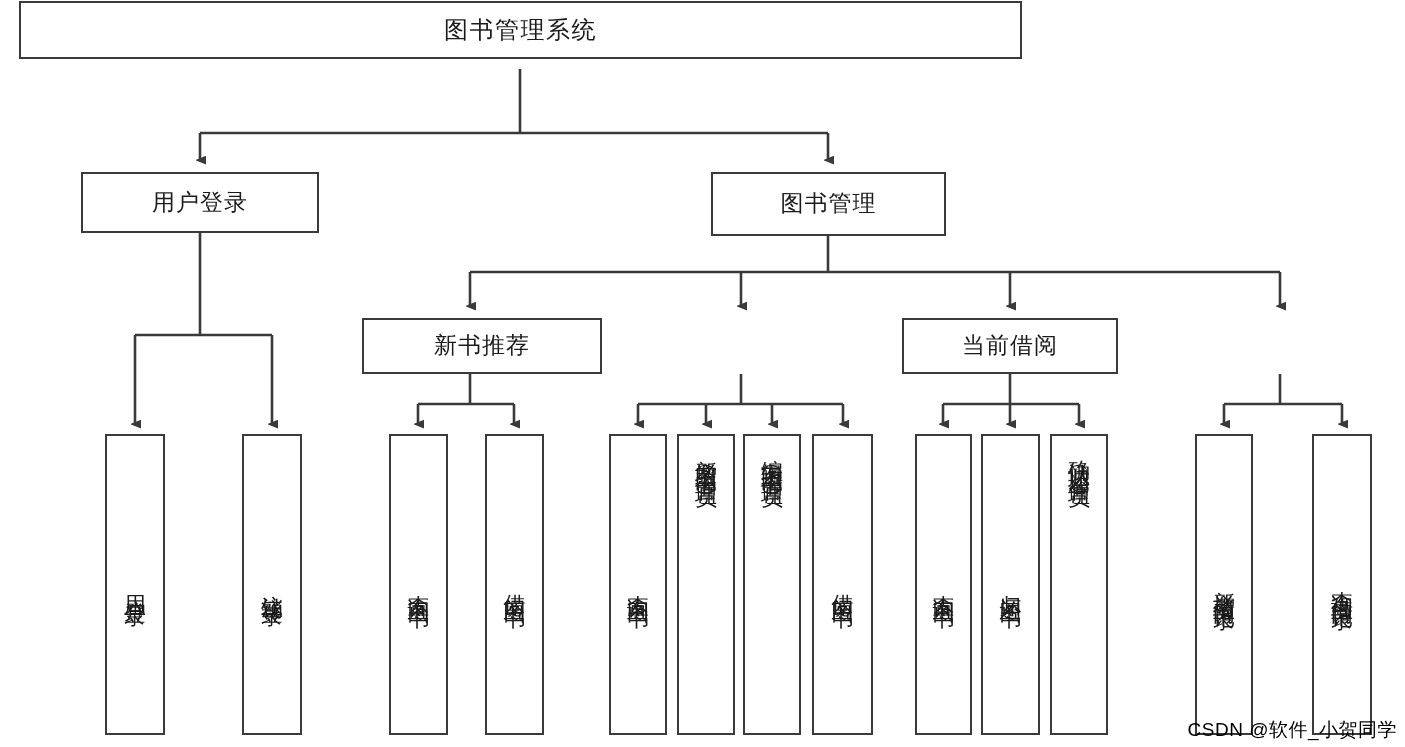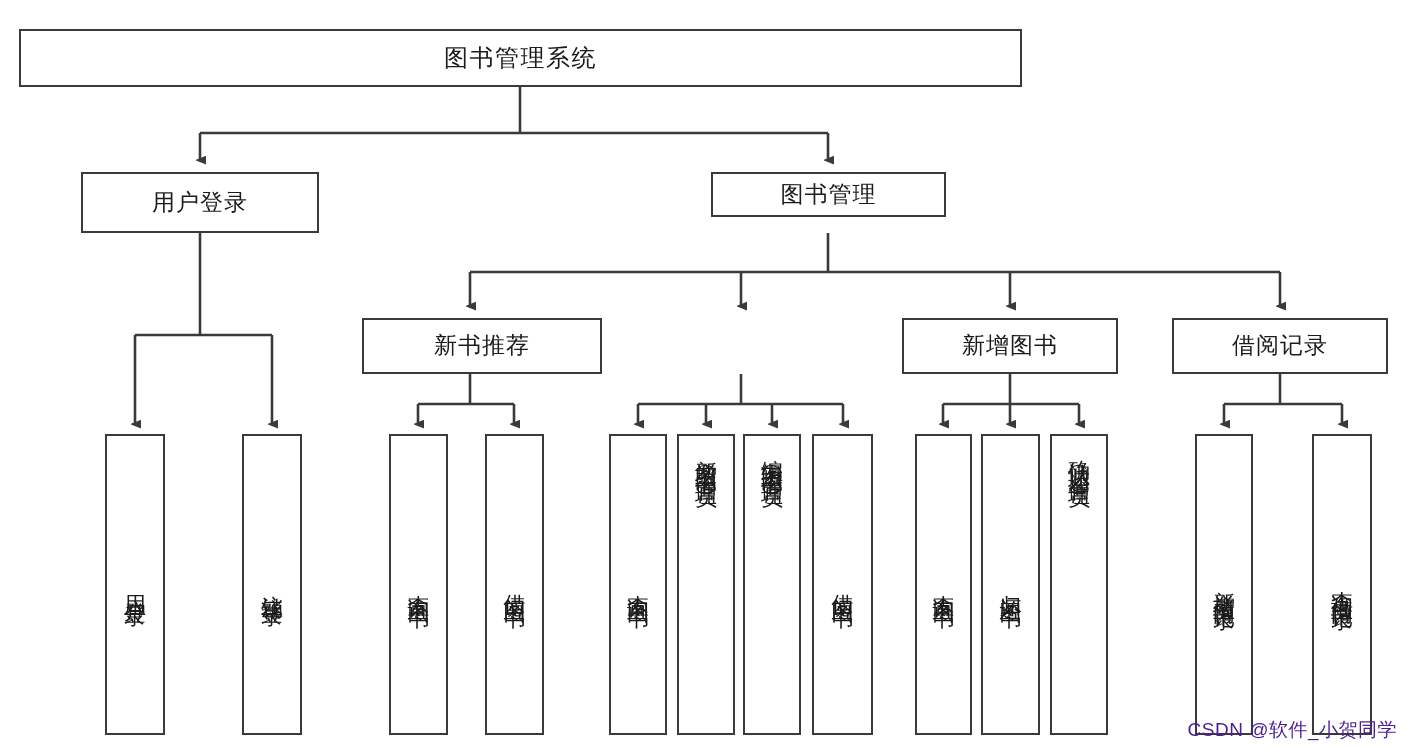--- a/index.html
+++ b/index.html
@@ -54,21 +54,21 @@
     writing-mode:vertical-rl;
     text-orientation:upright;
     font-size:22px;
     letter-spacing:4px;
     line-height:1;
   }
   #watermark{
     position:absolute;
     right:8px;bottom:4px;
     font-size:19px;
-    color:#4c1d95;
+    color:#000000;
     white-space:nowrap;
     z-index:5;
     letter-spacing:0.5px;
   }
 </style>
 </head>
 <body>
 
 <div id="canvas">
 
@@ -115,39 +115,36 @@
       <path d="M1010,404 L1010,424" marker-end="url(#arrow)"></path>
       <path d="M1079,404 L1079,424" marker-end="url(#arrow)"></path>
 
       <path d="M1280,374 L1280,404"></path>
       <path d="M1224,404 L1342,404"></path>
       <path d="M1224,404 L1224,424" marker-end="url(#arrow)"></path>
       <path d="M1342,404 L1342,424" marker-end="url(#arrow)"></path>
     </g>
   </svg>
 
-  <div class="node h-node root" style="left:19px;top:29px;width:1003px;height:58px;">
+  <div class="node h-node root" style="left:19px;top:1px;width:1003px;height:58px;">
     <span class="lbl">图书管理系统</span>
   </div>
 
   <div class="node h-node" style="left:81px;top:172px;width:238px;height:61px;">
     <span class="lbl">用户登录</span>
   </div>
-  <div class="node h-node" style="left:711px;top:172px;width:235px;height:45px;align-items:center;">
+  <div class="node h-node" style="left:711px;top:172px;width:235px;height:64px;align-items:center;">
     <span class="lbl">图书管理</span>
   </div>
 
   <div class="node h-node" style="left:362px;top:318px;width:240px;height:56px;">
     <span class="lbl">新书推荐</span>
   </div>
   <div class="node h-node" style="left:902px;top:318px;width:216px;height:56px;">
-    <span class="lbl">新增图书</span>
-  </div>
-  <div class="node h-node" style="left:1172px;top:318px;width:216px;height:56px;">
-    <span class="lbl">借阅记录</span>
+    <span class="lbl">当前借阅</span>
   </div>
 
   <div class="node v-node centered" style="left:105px;top:434px;width:60px;height:301px;">
     <span class="lbl">用户登录</span>
   </div>
   <div class="node v-node centered" style="left:242px;top:434px;width:60px;height:301px;">
     <span class="lbl">注销登录</span>
   </div>
 
   <div class="node v-node centered" style="left:389px;top:434px;width:59px;height:301px;">

